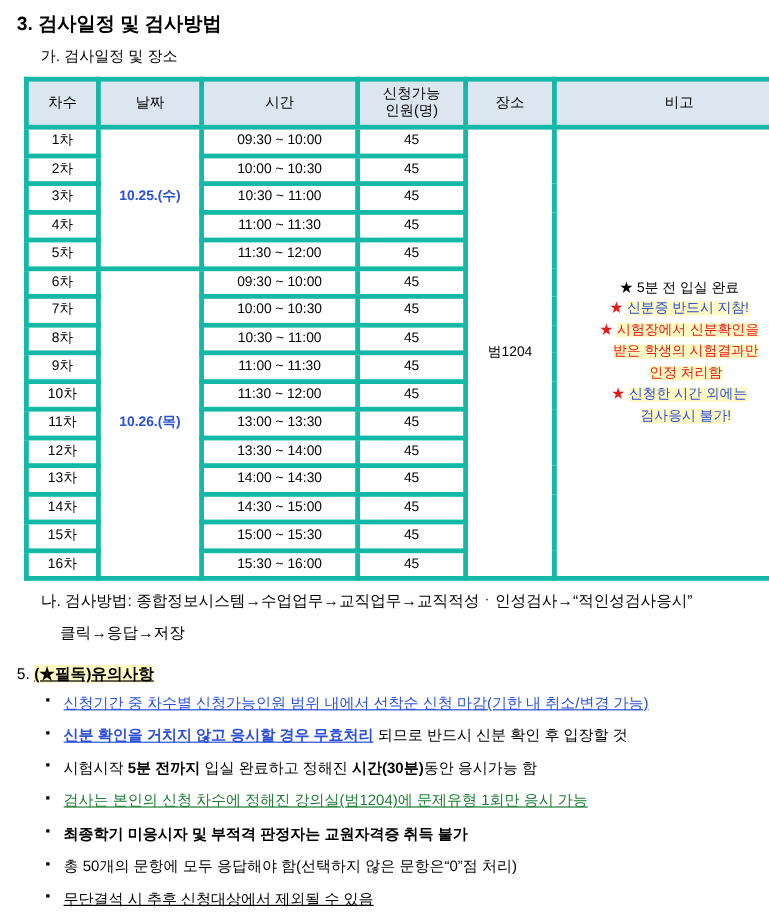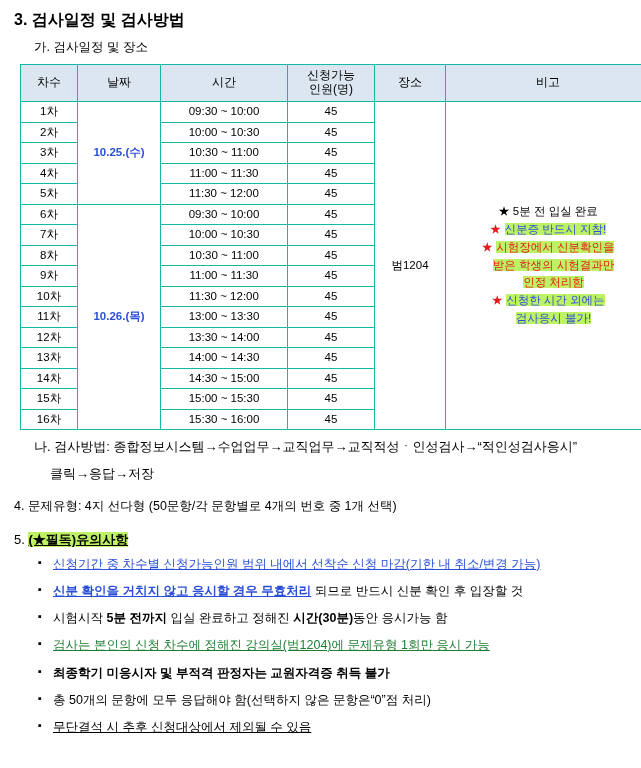--- a/index.html
+++ b/index.html
@@ -29,21 +29,21 @@
     font-size: 12.5px;
     margin: 0 0 8px 22px;
   }
   table.sched {
     border-collapse: collapse;
     width: 600px;
     margin: 0 auto 0 8px;
     table-layout: fixed;
   }
   table.sched th, table.sched td {
-    border: 1px solid #14b8a6;
+    border: 4px solid #14b8a6;
     font-size: 11.5px;
     text-align: center;
     padding: 1px 2px;
     vertical-align: middle;
   }
   table.sched thead th {
     background: #dce6f1;
     height: 34px;
     font-weight: normal;
     font-size: 12px;
@@ -73,21 +73,21 @@
     vertical-align: middle;
   }
   .note-line {
     display: block;
     font-size: 11.5px;
     line-height: 1.55;
     white-space: nowrap;
   }
   .note-line .star-black { color: #000000; }
   .note-line .star-red { color: #e21b1b; }
-  .hl { background: #bef264; }
+  .hl { background: #fef9c3; }
   .red { color: #e21b1b; margin-top: 20px; }
   .blue { color: #2b4fd8; }
   .indent-note { padding-left: 11px; }
   .para {
     margin: 7px 0 0 22px;
     font-size: 13px;
     line-height: 1.5;
   }
   .para.indent2 { margin-left: 38px; }
   .numbered {
@@ -257,24 +257,20 @@
         <td>16차</td>
         <td>15:30 ~ 16:00</td>
         <td>45</td>
       </tr>
     </tbody>
   </table>
 
   <div class="para">나.  검사방법: 종합정보시스템→수업업무→교직업무→교직적성ㆍ인성검사→“적인성검사응시”</div>
   <div class="para indent2">클릭→응답→저장</div>
 
-  <div class="numbered">
-    <span>4.</span>
-    <span>문제유형: 4지 선다형 (50문항/각 문항별로 4개의 번호 중 1개 선택)</span>
-  </div>
 
   <div class="caution-head">
     <span>5.</span>
     <span class="hl b u">(★필독)유의사항</span>
   </div>
 
   <ul class="notes">
     <li>
       <span class="blue u">신청기간 중 차수별 신청가능인원 범위 내에서 선착순 신청 마감(기한 내 취소/변경 가능)</span>
     </li>

